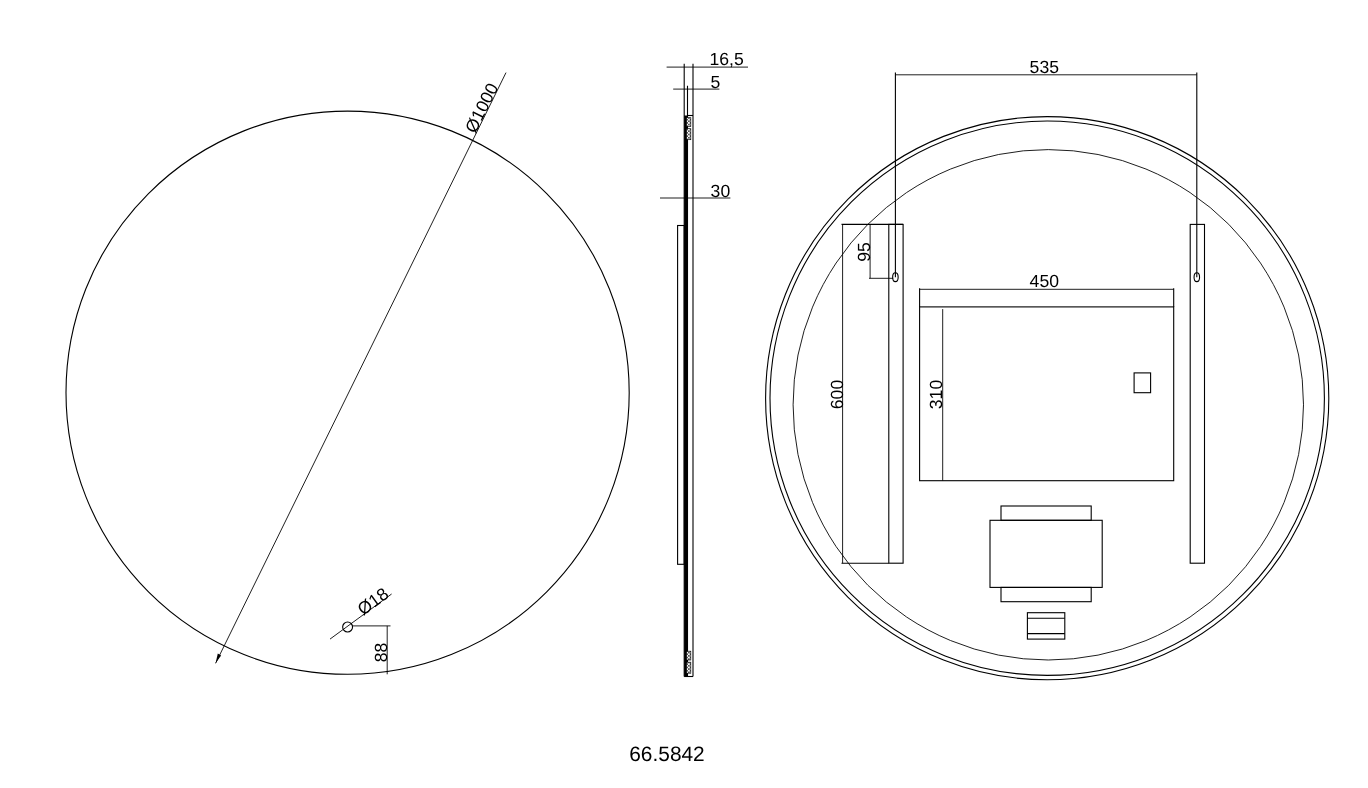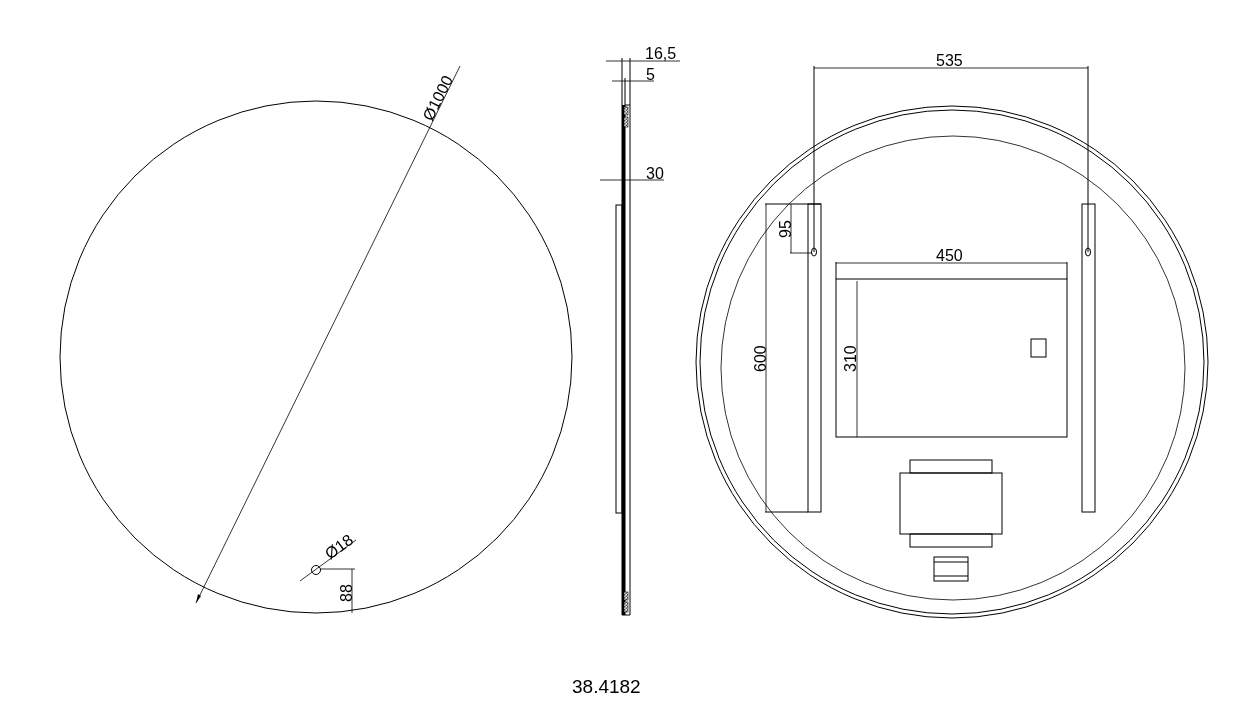--- a/index.html
+++ b/index.html
@@ -92,13 +92,13 @@
 
     <rect x="910" y="460" width="82" height="13" class="ln"></rect>
     <rect x="900" y="473" width="102" height="61" class="ln"></rect>
     <rect x="910" y="534" width="82" height="13" class="ln"></rect>
     <rect x="934" y="557" width="34" height="24" class="ln"></rect>
     <line class="ln" x1="934" y1="562" x2="968" y2="562"></line>
     <line class="ln" x1="934" y1="576" x2="968" y2="576"></line>
   </g>
 </svg>
 
-<div class="code">38.4182</div>
+<div class="code">66.5842</div>
 
 </body></html>

